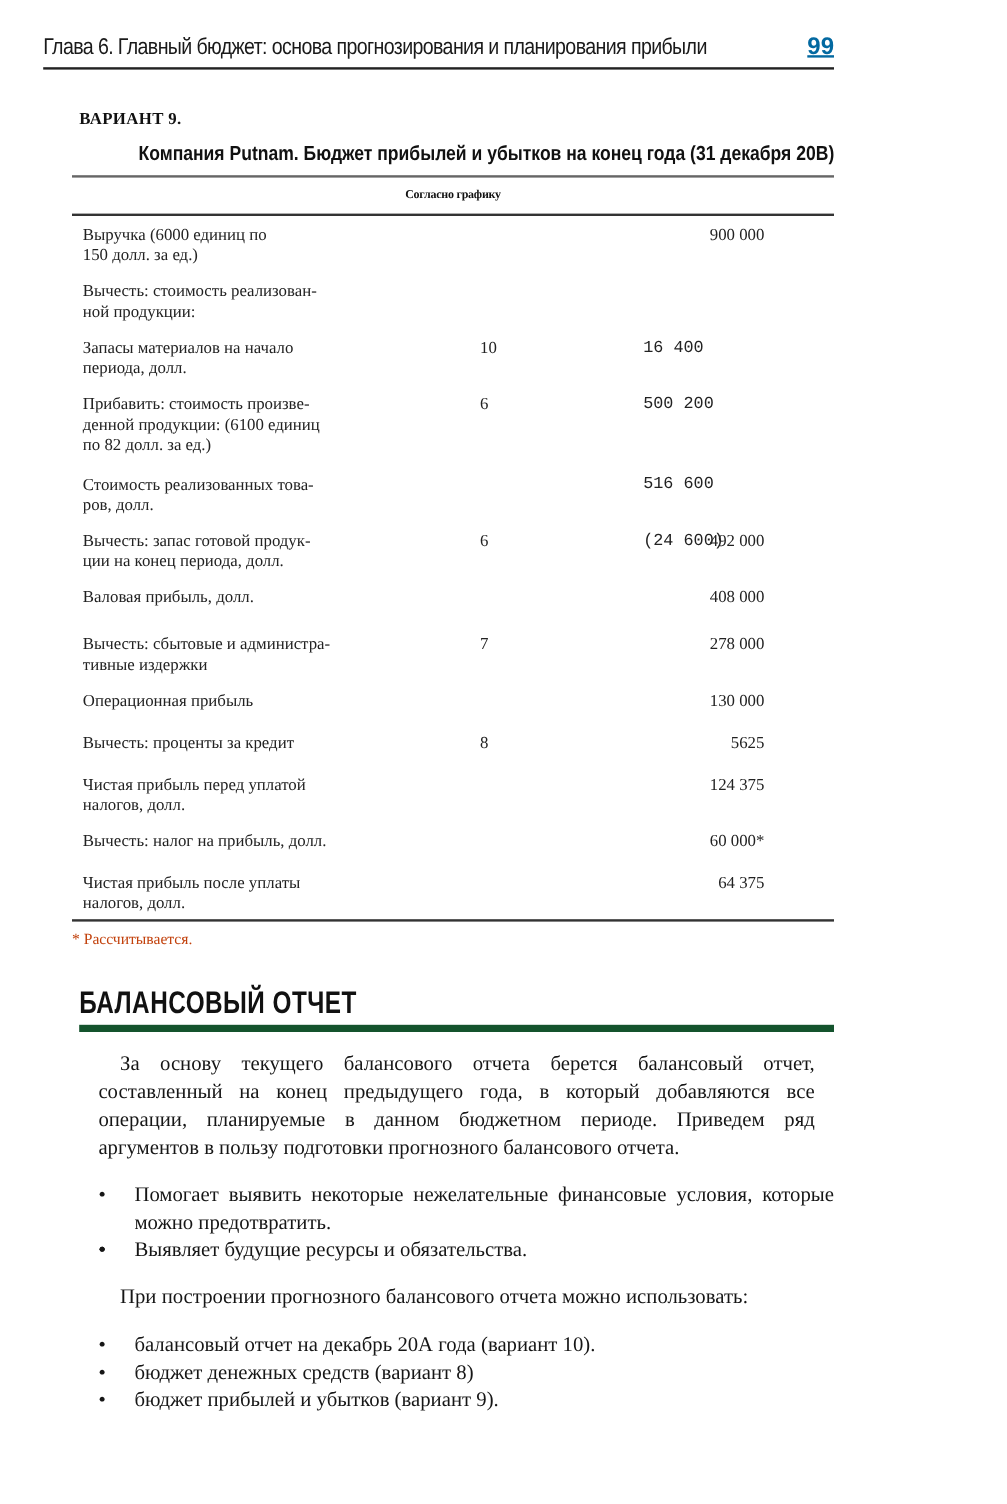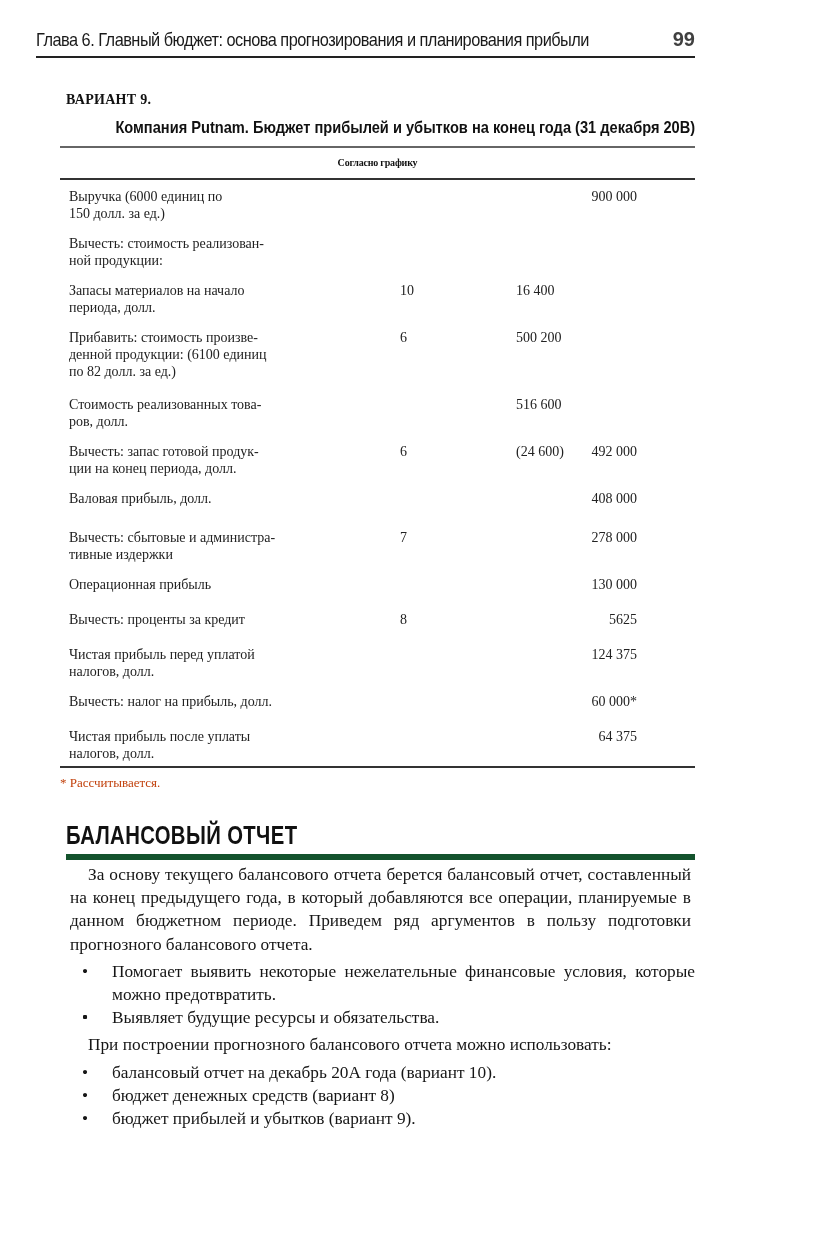--- a/index.html
+++ b/index.html
@@ -5,49 +5,49 @@
   html, body { margin: 0; padding: 0; background: #ffffff; }
   body { width: 839px; height: 1253px; position: relative; overflow: hidden; color: #111; }
   .page { position: absolute; left: 0; top: 0; width: 721px; height: 1253px; }
 
   .running-head { position: absolute; left: 36px; right: 26px; top: 26px; height: 30px;
     border-bottom: 2px solid #222; }
   .running-head .title { position: absolute; left: 0; top: 3px;
     font-family: "Liberation Sans", sans-serif; font-size: 19px; letter-spacing: -0.6px;
     transform: scaleX(0.86); transform-origin: left top; white-space: nowrap; color: #1a1a1a; }
   .running-head .pageno { position: absolute; right: 0; top: 2px;
-    font-family: "Liberation Sans", sans-serif; font-size: 20px; font-weight: bold; color: #404040; }
+    font-family: "Liberation Sans", sans-serif; font-size: 20px; font-weight: bold; color: #0369a1; text-decoration: underline; }
 
   .variant { position: absolute; left: 66px; top: 92px;
     font-family: "Liberation Serif", serif; font-weight: bold; font-size: 14px; letter-spacing: 0.3px; }
   .table-title { position: absolute; right: 26px; top: 118px;
     font-family: "Liberation Sans", sans-serif; font-weight: bold; font-size: 17px;
     transform: scaleX(0.86); transform-origin: right top; white-space: nowrap; }
 
   .tbl { position: absolute; left: 60px; right: 26px; top: 146px; }
   .tbl .topline { height: 0; border-top: 2px solid #666; }
   .tbl .head { height: 30px; border-bottom: 2px solid #333; text-align: center;
     font-family: "Liberation Serif", serif; font-weight: bold; font-size: 10px; line-height: 30px;
     letter-spacing: -0.2px; }
   .row { position: relative; font-family: "Liberation Serif", serif; font-size: 14px; line-height: 17px; color: #222; }
   .row .label { position: absolute; left: 9px; width: 260px; white-space: pre-line; }
   .row .sched { position: absolute; left: 340px; width: 30px; }
-  .row .mid { position: absolute; left: 456px; width: 100px; }
+  .row .mid { position: absolute; left: 476px; width: 100px; font-family: Liberation Mono, monospace; }
   .row .total { position: absolute; right: 58px; width: 100px; text-align: right; }
   .bottomline { position: absolute; left: 60px; right: 26px; top: 766px; border-top: 2px solid #333; }
   .footnote { position: absolute; left: 60px; top: 775px; font-family: "Liberation Serif", serif; font-size: 13px; color: #c2410c; }
 
   .section-heading { position: absolute; left: 66px; top: 820px; right: 26px;
     border-bottom: 6px solid #14532d; height: 34px; }
   .section-heading span { font-family: "Liberation Sans", sans-serif; font-weight: bold; font-size: 26px;
     display: inline-block; transform: scaleX(0.78); transform-origin: left top; white-space: nowrap; letter-spacing: 0.5px; line-height: 30px; }
 
   .body-text { position: absolute; left: 66px; right: 26px; top: 859px;
     font-family: "Liberation Serif", serif; font-size: 17.3px; line-height: 23.2px; color: #161616; }
-  .body-text p { margin: 4px; text-align: justify; text-indent: 18px; }
+  .body-text p { margin: 16px; text-align: justify; text-indent: 18px; }
   .body-text p.plain { text-indent: 18px; text-align: left; }
   .body-text ul { list-style: none; margin: 0; padding: 0; }
   .body-text li { position: relative; padding-left: 46px; text-align: justify; }
   .body-text li .bullet { position: absolute; left: 16px; top: 0; }
 </style>
 </head>
 <body>
 
 <div class="page">
 

